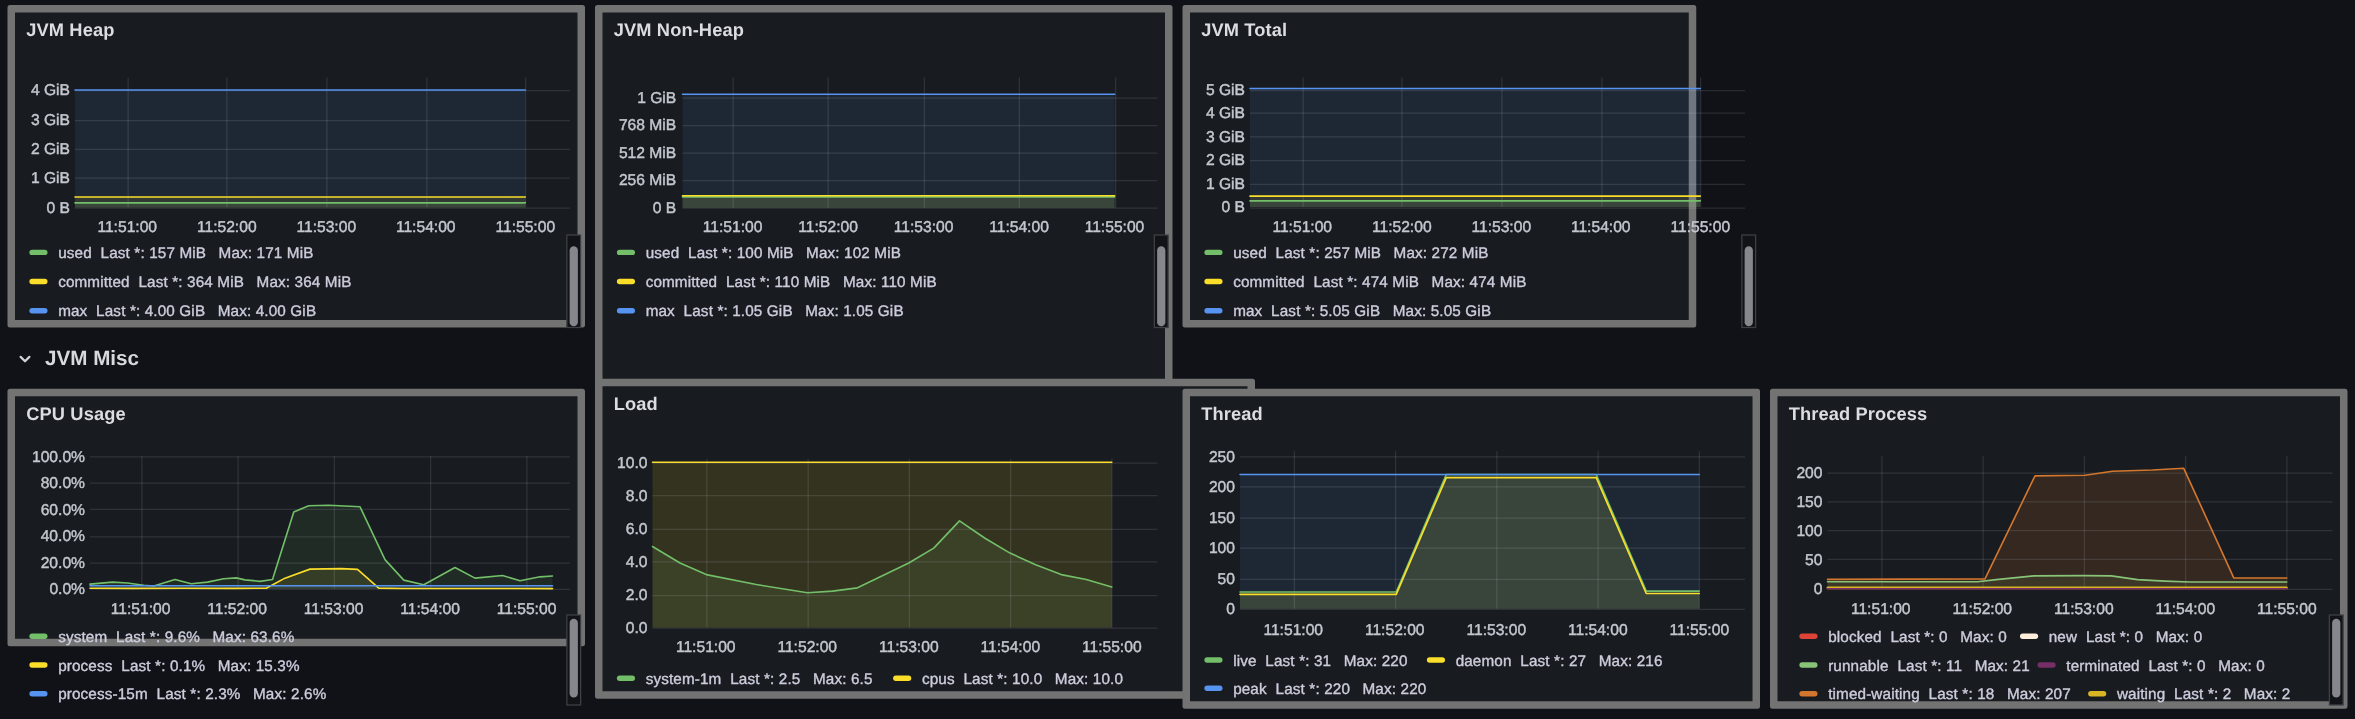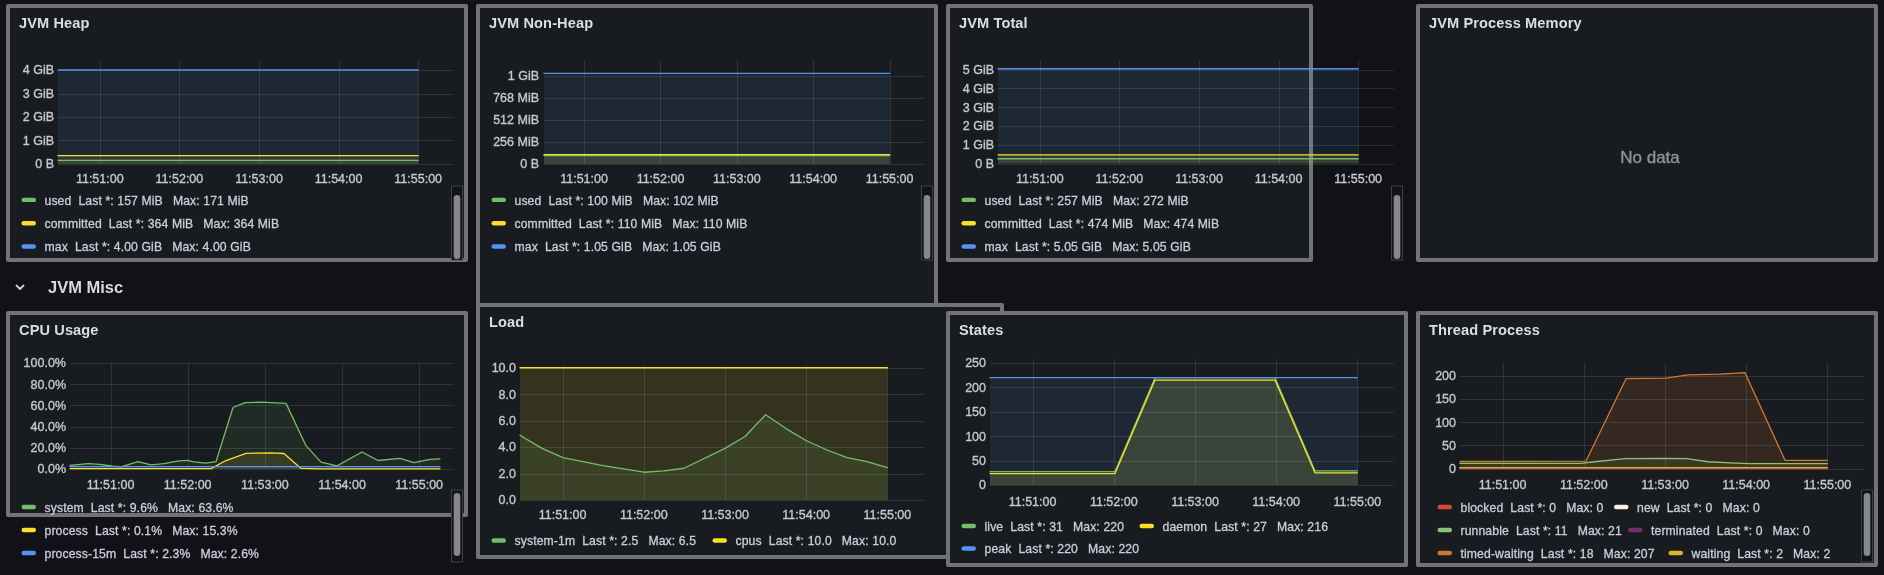--- a/index.html
+++ b/index.html
@@ -1,19 +1,19 @@
 <!DOCTYPE html>
 <html><head><meta charset="utf-8"><style>
 * { margin:0; padding:0; box-sizing:border-box; }
 html,body { width:1884px; height:575px; background:#111217; overflow:hidden; }
 body { font-family:"Liberation Sans",sans-serif; }
 #c { position:relative; width:1884px; height:575px; background:#111217; }
-.panel { position:absolute; background:#181b1f; border:4px solid #737373; border-radius:2px; }
+.panel { position:absolute; background:#181b1f; border:6px solid #737373; border-radius:2px; }
 .pt { position:absolute; left:9px; top:7px; font-size:14.6px; font-weight:700; color:#dcdde2; letter-spacing:0.1px; }
-.rowhdr { position:absolute; left:13px; top:278px; height:18px; display:flex; align-items:center; color:#d8d9dd; font-size:16.5px; font-weight:600;gap:12px; }
+.rowhdr { position:absolute; left:13px; top:278px; height:18px; display:flex; align-items:center; color:#d8d9dd; font-size:16.5px; font-weight:600; }
 svg text { font-family:"Liberation Sans",sans-serif; }
 </style></head><body>
 <div id="c">
 <div class="panel" style="left:6px;top:4px;width:462px;height:258px">
       <div class="pt">JVM Heap</div>
       <svg width="462" height="258" viewBox="0 0 462 258" style="position:absolute;left:0;top:0">
         <path d="M 48.0 156.00 L 48.0 152.33 L 68.0 152.33 L 88.0 152.33 L 108.0 152.33 L 128.0 152.33 L 148.0 152.33 L 168.0 152.33 L 188.0 152.33 L 208.0 152.33 L 228.0 152.33 L 248.0 152.33 L 268.0 152.33 L 288.0 152.33 L 308.0 152.33 L 328.0 152.33 L 348.0 152.33 L 368.0 152.33 L 388.0 152.33 L 408.0 152.33 L 408.2 152.14 L 408.2 156.00 Z" fill="#73bf69" fill-opacity="0.1"></path>
         <path d="M 48.0 156.00 L 48.0 147.65 L 68.0 147.65 L 88.0 147.65 L 108.0 147.65 L 128.0 147.65 L 148.0 147.65 L 168.0 147.65 L 188.0 147.65 L 208.0 147.65 L 228.0 147.65 L 248.0 147.65 L 268.0 147.65 L 288.0 147.65 L 308.0 147.65 L 328.0 147.65 L 348.0 147.65 L 368.0 147.65 L 388.0 147.65 L 408.0 147.65 L 408.2 147.65 L 408.2 156.00 Z" fill="#fade2a" fill-opacity="0.1"></path>
         <path d="M 48.0 156.00 L 48.0 62.00 L 68.0 62.00 L 88.0 62.00 L 108.0 62.00 L 128.0 62.00 L 148.0 62.00 L 168.0 62.00 L 188.0 62.00 L 208.0 62.00 L 228.0 62.00 L 248.0 62.00 L 268.0 62.00 L 288.0 62.00 L 308.0 62.00 L 328.0 62.00 L 348.0 62.00 L 368.0 62.00 L 388.0 62.00 L 408.0 62.00 L 408.2 62.00 L 408.2 156.00 Z" fill="#5794f2" fill-opacity="0.1"></path>
         <line x1="48" y1="62.5" x2="444" y2="62.5" stroke="rgba(205,215,235,0.13)" stroke-width="1"></line>
@@ -81,21 +81,21 @@
         <rect x="11.5" y="189.7" width="14.5" height="4.4" rx="2.2" fill="#73bf69"></rect>
         <text x="34.5" y="196.5" font-size="12.2" letter-spacing="0.12" fill="#ccccdc" stroke="#ccccdc" stroke-width="0.3">used<tspan dx="7">Last *: 100 MiB</tspan><tspan dx="10">Max: 102 MiB</tspan></text>
         <rect x="11.5" y="213.0" width="14.5" height="4.4" rx="2.2" fill="#fade2a"></rect>
         <text x="34.5" y="219.8" font-size="12.2" letter-spacing="0.12" fill="#ccccdc" stroke="#ccccdc" stroke-width="0.3">committed<tspan dx="7">Last *: 110 MiB</tspan><tspan dx="10">Max: 110 MiB</tspan></text>
         <rect x="11.5" y="236.3" width="14.5" height="4.4" rx="2.2" fill="#5794f2"></rect>
         <text x="34.5" y="243.1" font-size="12.2" letter-spacing="0.12" fill="#ccccdc" stroke="#ccccdc" stroke-width="0.3">max<tspan dx="7">Last *: 1.05 GiB</tspan><tspan dx="10">Max: 1.05 GiB</tspan></text>
         <rect x="441.5" y="178.0" width="11" height="74.0" fill="#121316" stroke="#3e4046" stroke-width="1"></rect>
         <rect x="443.7" y="187.0" width="6.6" height="64.0" rx="3.3" fill="#85878c"></rect>
       </svg>
     </div>
-    <div class="panel" style="left:946px;top:4px;width:367px;height:258px">
+    <div class="panel" style="left:946px;top:4px;width:411px;height:258px">
       <div class="pt">JVM Total</div>
       <svg width="462" height="258" viewBox="0 0 462 258" style="position:absolute;left:0;top:0">
         <path d="M 48.0 155.60 L 48.0 150.74 L 68.0 150.74 L 88.0 150.74 L 108.0 150.74 L 128.0 150.74 L 148.0 150.74 L 168.0 150.74 L 188.0 150.74 L 208.0 150.74 L 228.0 150.74 L 248.0 150.74 L 268.0 150.74 L 288.0 150.74 L 308.0 150.74 L 328.0 150.74 L 348.0 150.74 L 368.0 150.74 L 388.0 150.74 L 408.0 150.74 L 408.2 150.53 L 408.2 155.60 Z" fill="#73bf69" fill-opacity="0.1"></path>
         <path d="M 48.0 155.60 L 48.0 146.90 L 68.0 146.90 L 88.0 146.90 L 108.0 146.90 L 128.0 146.90 L 148.0 146.90 L 168.0 146.90 L 188.0 146.90 L 208.0 146.90 L 228.0 146.90 L 248.0 146.90 L 268.0 146.90 L 288.0 146.90 L 308.0 146.90 L 328.0 146.90 L 348.0 146.90 L 368.0 146.90 L 388.0 146.90 L 408.0 146.90 L 408.2 146.90 L 408.2 155.60 Z" fill="#fade2a" fill-opacity="0.1"></path>
         <path d="M 48.0 155.60 L 48.0 60.76 L 68.0 60.76 L 88.0 60.76 L 108.0 60.76 L 128.0 60.76 L 148.0 60.76 L 168.0 60.76 L 188.0 60.76 L 208.0 60.76 L 228.0 60.76 L 248.0 60.76 L 268.0 60.76 L 288.0 60.76 L 308.0 60.76 L 328.0 60.76 L 348.0 60.76 L 368.0 60.76 L 388.0 60.76 L 408.0 60.76 L 408.2 60.76 L 408.2 155.60 Z" fill="#5794f2" fill-opacity="0.1"></path>
         <line x1="48" y1="62.5" x2="444" y2="62.5" stroke="rgba(205,215,235,0.13)" stroke-width="1"></line>
         <line x1="48" y1="80.5" x2="444" y2="80.5" stroke="rgba(205,215,235,0.13)" stroke-width="1"></line>
         <line x1="48" y1="99.5" x2="444" y2="99.5" stroke="rgba(205,215,235,0.13)" stroke-width="1"></line>
         <line x1="48" y1="118.5" x2="444" y2="118.5" stroke="rgba(205,215,235,0.13)" stroke-width="1"></line>
         <line x1="48" y1="137.5" x2="444" y2="137.5" stroke="rgba(205,215,235,0.13)" stroke-width="1"></line>
@@ -120,26 +120,20 @@
         <polyline points="48.0,146.90 68.0,146.90 88.0,146.90 108.0,146.90 128.0,146.90 148.0,146.90 168.0,146.90 188.0,146.90 208.0,146.90 228.0,146.90 248.0,146.90 268.0,146.90 288.0,146.90 308.0,146.90 328.0,146.90 348.0,146.90 368.0,146.90 388.0,146.90 408.0,146.90 408.2,146.90" fill="none" stroke="#fade2a" stroke-width="1.3" stroke-linejoin="round" stroke-linecap="round"></polyline>
         <polyline points="48.0,60.76 68.0,60.76 88.0,60.76 108.0,60.76 128.0,60.76 148.0,60.76 168.0,60.76 188.0,60.76 208.0,60.76 228.0,60.76 248.0,60.76 268.0,60.76 288.0,60.76 308.0,60.76 328.0,60.76 348.0,60.76 368.0,60.76 388.0,60.76 408.0,60.76 408.2,60.76" fill="none" stroke="#5794f2" stroke-width="1.3" stroke-linejoin="round" stroke-linecap="round"></polyline>
         <rect x="11.5" y="189.7" width="14.5" height="4.4" rx="2.2" fill="#73bf69"></rect>
         <text x="34.5" y="196.5" font-size="12.2" letter-spacing="0.12" fill="#ccccdc" stroke="#ccccdc" stroke-width="0.3">used<tspan dx="7">Last *: 257 MiB</tspan><tspan dx="10">Max: 272 MiB</tspan></text>
         <rect x="11.5" y="213.0" width="14.5" height="4.4" rx="2.2" fill="#fade2a"></rect>
         <text x="34.5" y="219.8" font-size="12.2" letter-spacing="0.12" fill="#ccccdc" stroke="#ccccdc" stroke-width="0.3">committed<tspan dx="7">Last *: 474 MiB</tspan><tspan dx="10">Max: 474 MiB</tspan></text>
         <rect x="11.5" y="236.3" width="14.5" height="4.4" rx="2.2" fill="#5794f2"></rect>
         <text x="34.5" y="243.1" font-size="12.2" letter-spacing="0.12" fill="#ccccdc" stroke="#ccccdc" stroke-width="0.3">max<tspan dx="7">Last *: 5.05 GiB</tspan><tspan dx="10">Max: 5.05 GiB</tspan></text>
         <rect x="441.5" y="178.0" width="11" height="74.0" fill="#121316" stroke="#3e4046" stroke-width="1"></rect>
         <rect x="443.7" y="187.0" width="6.6" height="64.0" rx="3.3" fill="#85878c"></rect>
-      </svg>
-    </div>
-    <div class="panel" style="left:1416px;top:4px;width:462px;height:258px">
-      <div class="pt">JVM Process Memory</div>
-      <svg width="462" height="258" viewBox="0 0 462 258" style="position:absolute;left:0;top:0">
-        <text x="230.0" y="155.0" font-size="17" fill="#93939b" stroke="#93939b" stroke-width="0.35" text-anchor="middle" font-weight="400" letter-spacing="0">No data</text>
       </svg>
     </div>
     <div class="rowhdr">
       <svg width="14" height="14" viewBox="0 0 14 14" style="margin-right:9px">
         <path d="M3.5 5.5 L7 9 L10.5 5.5" stroke="#d0d1d6" stroke-width="1.8" fill="none" stroke-linecap="round" stroke-linejoin="round"></path>
       </svg>
       <span>JVM Misc</span>
     </div>
     <div class="panel" style="left:6px;top:311px;width:462px;height:206px">
       <div class="pt">CPU Usage</div>
@@ -211,21 +205,21 @@
         <text x="407.4" y="212.3" font-size="12.5" fill="#c4c7cf" stroke="#c4c7cf" stroke-width="0.35" text-anchor="middle" font-weight="400" letter-spacing="0">11:55:00</text>
         <polyline points="40.0,128.20 62.0,141.42 83.0,150.68 123.0,158.62 164.0,165.23 184.0,163.91 204.0,161.26 245.0,141.42 265.0,129.52 285.6,107.70 306.0,121.58 326.0,133.49 346.5,142.75 367.0,150.68 387.0,154.65 407.4,160.60" fill="none" stroke="#73bf69" stroke-width="1.3" stroke-linejoin="round" stroke-linecap="round"></polyline>
         <polyline points="40.0,60.75 407.4,60.75" fill="none" stroke="#fade2a" stroke-width="1.3" stroke-linejoin="round" stroke-linecap="round"></polyline>
         <rect x="11.5" y="231.3" width="14.5" height="4.4" rx="2.2" fill="#73bf69"></rect>
         <text x="34.5" y="238.1" font-size="12.2" letter-spacing="0.12" fill="#ccccdc" stroke="#ccccdc" stroke-width="0.3">system-1m<tspan dx="7">Last *: 2.5</tspan><tspan dx="10">Max: 6.5</tspan></text>
         <rect x="232.5" y="231.3" width="14.5" height="4.4" rx="2.2" fill="#fade2a"></rect>
         <text x="255.5" y="238.1" font-size="12.2" letter-spacing="0.12" fill="#ccccdc" stroke="#ccccdc" stroke-width="0.3">cpus<tspan dx="7">Last *: 10.0</tspan><tspan dx="10">Max: 10.0</tspan></text>
       </svg>
     </div>
     <div class="panel" style="left:946px;top:311px;width:462px;height:256px">
-      <div class="pt">States</div>
+      <div class="pt">Thread</div>
       <svg width="462" height="256" viewBox="0 0 462 256" style="position:absolute;left:0;top:0">
         <path d="M 40.0 170.00 L 40.0 156.58 L 165.0 156.58 L 205.0 62.64 L 325.0 62.64 L 365.0 155.85 L 407.4 155.85 L 407.4 170.00 Z" fill="#73bf69" fill-opacity="0.1"></path>
         <path d="M 40.0 170.00 L 40.0 158.53 L 165.0 158.53 L 205.0 65.08 L 325.0 65.08 L 365.0 157.80 L 407.4 157.80 L 407.4 170.00 Z" fill="#fade2a" fill-opacity="0.1"></path>
         <path d="M 40.0 170.00 L 40.0 62.64 L 407.4 62.64 L 407.4 170.00 Z" fill="#5794f2" fill-opacity="0.1"></path>
         <line x1="40" y1="48.5" x2="444" y2="48.5" stroke="rgba(205,215,235,0.13)" stroke-width="1"></line>
         <line x1="40" y1="72.5" x2="444" y2="72.5" stroke="rgba(205,215,235,0.13)" stroke-width="1"></line>
         <line x1="40" y1="97.5" x2="444" y2="97.5" stroke="rgba(205,215,235,0.13)" stroke-width="1"></line>
         <line x1="40" y1="121.5" x2="444" y2="121.5" stroke="rgba(205,215,235,0.13)" stroke-width="1"></line>
         <line x1="40" y1="146.5" x2="444" y2="146.5" stroke="rgba(205,215,235,0.13)" stroke-width="1"></line>
         <line x1="40" y1="170.5" x2="444" y2="170.5" stroke="rgba(205,215,235,0.13)" stroke-width="1"></line>

